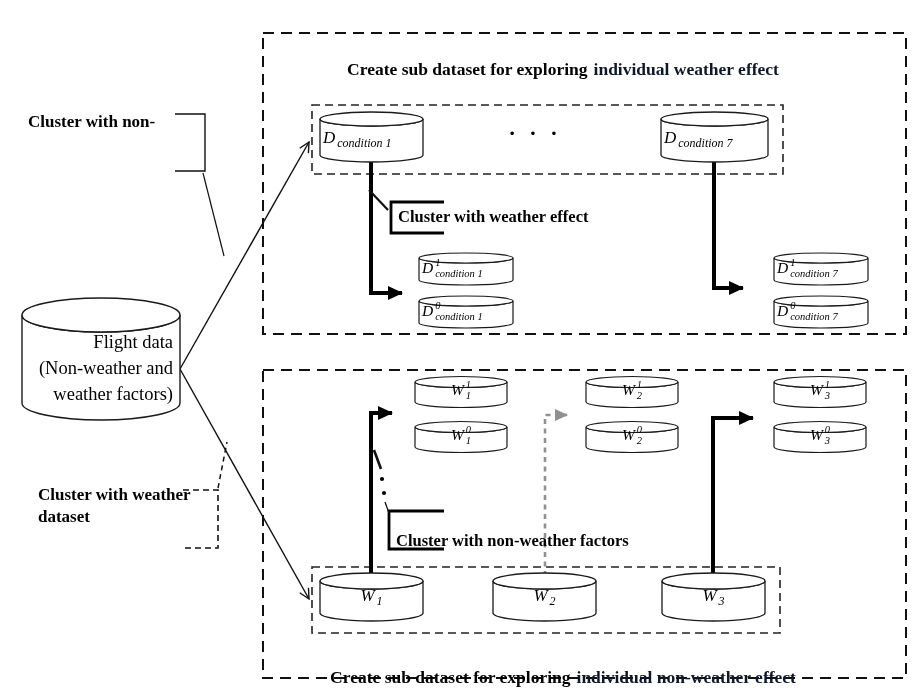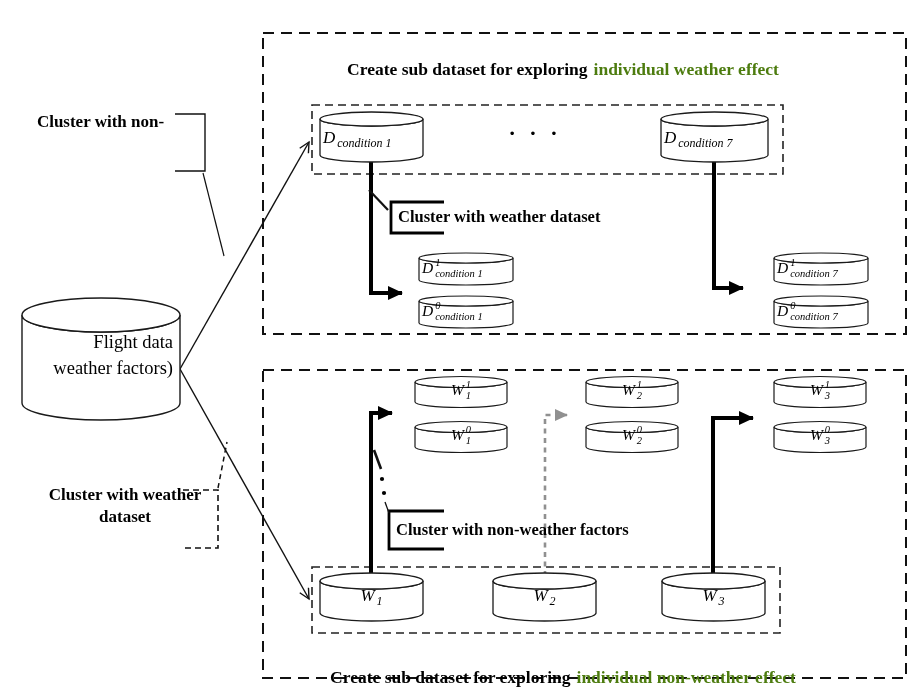--- a/index.html
+++ b/index.html
@@ -3,22 +3,22 @@
 <meta charset="utf-8">
 <style>
   html,body{margin:0;padding:0;}
   body{
     width:916px;height:688px;position:relative;background:#ffffff;
     font-family:"Liberation Serif",serif;overflow:hidden;color:#000;
   }
   .abs{position:absolute;}
   svg{position:absolute;left:0;top:0;}
   .title{font-weight:bold;font-size:17.5px;text-align:center;white-space:nowrap;}
-  .title .blue{color:#4d7c0f;margin-left:6px;}
-  .callout{font-weight:bold;font-size:17px;line-height:21.5px;text-align:center;}
+  .title .blue{color:#0f172a;margin-left:6px;}
+  .callout{font-weight:bold;font-size:17px;line-height:21.5px;text-align:left;}
   .blabel{font-weight:bold;font-size:16.5px;white-space:nowrap;}
   .flight{font-size:18.5px;line-height:26px;text-align:right;}
   .dots{font-weight:bold;font-size:22px;letter-spacing:4px;}
   .cyl-label{position:absolute;display:flex;align-items:center;font-style:italic;white-space:nowrap;}
   .mm{font-size:17px;line-height:1;}
   .cyl-label.small .mm{font-size:15.5px;}
   .msub{font-size:12px;line-height:1;margin:11px 0 0 2px;}
   .stack{display:inline-flex;flex-direction:column;align-items:flex-start;margin-left:2px;line-height:1.06;}
   .stack span{font-size:10.5px;}
 </style>
@@ -179,26 +179,27 @@
 
 <div class="abs callout" style="left:28px;top:111px;width:145px;">
   <div>Cluster with non-</div>
 </div>
 
 <div class="abs callout" style="left:38px;top:484px;width:174px;">
   <div>Cluster with weather</div>
   <div>dataset</div>
 </div>
 
-<div class="abs blabel" style="left:398px;top:207px;">Cluster with weather dataset</div>
-
-<div class="abs blabel" style="left:396px;top:520px;">Cluster with non-weather factors</div>
+<div class="abs blabel" style="left:398px;top:207px;">Cluster with weather effect</div>
+
+<div class="abs blabel" style="left:396px;top:531px;">Cluster with non-weather factors</div>
 
 <div class="abs flight" style="left:29px;top:329px;width:144px;">
   <div>Flight data</div>
+  <div>(Non-weather and</div>
   <div>weather factors)</div>
 </div>
 
 <div class="abs dots" style="left:500px;top:120px;width:70px;text-align:center;">· · ·</div>
 
 <div class="cyl-label" style="left:323px;top:117px;width:98px;height:40px;justify-content:flex-start;">
   <span class="mm">D</span>
     <span class="msub">condition 1</span>
 </div>
 <div class="cyl-label" style="left:664px;top:117px;width:102px;height:40px;justify-content:flex-start;">

